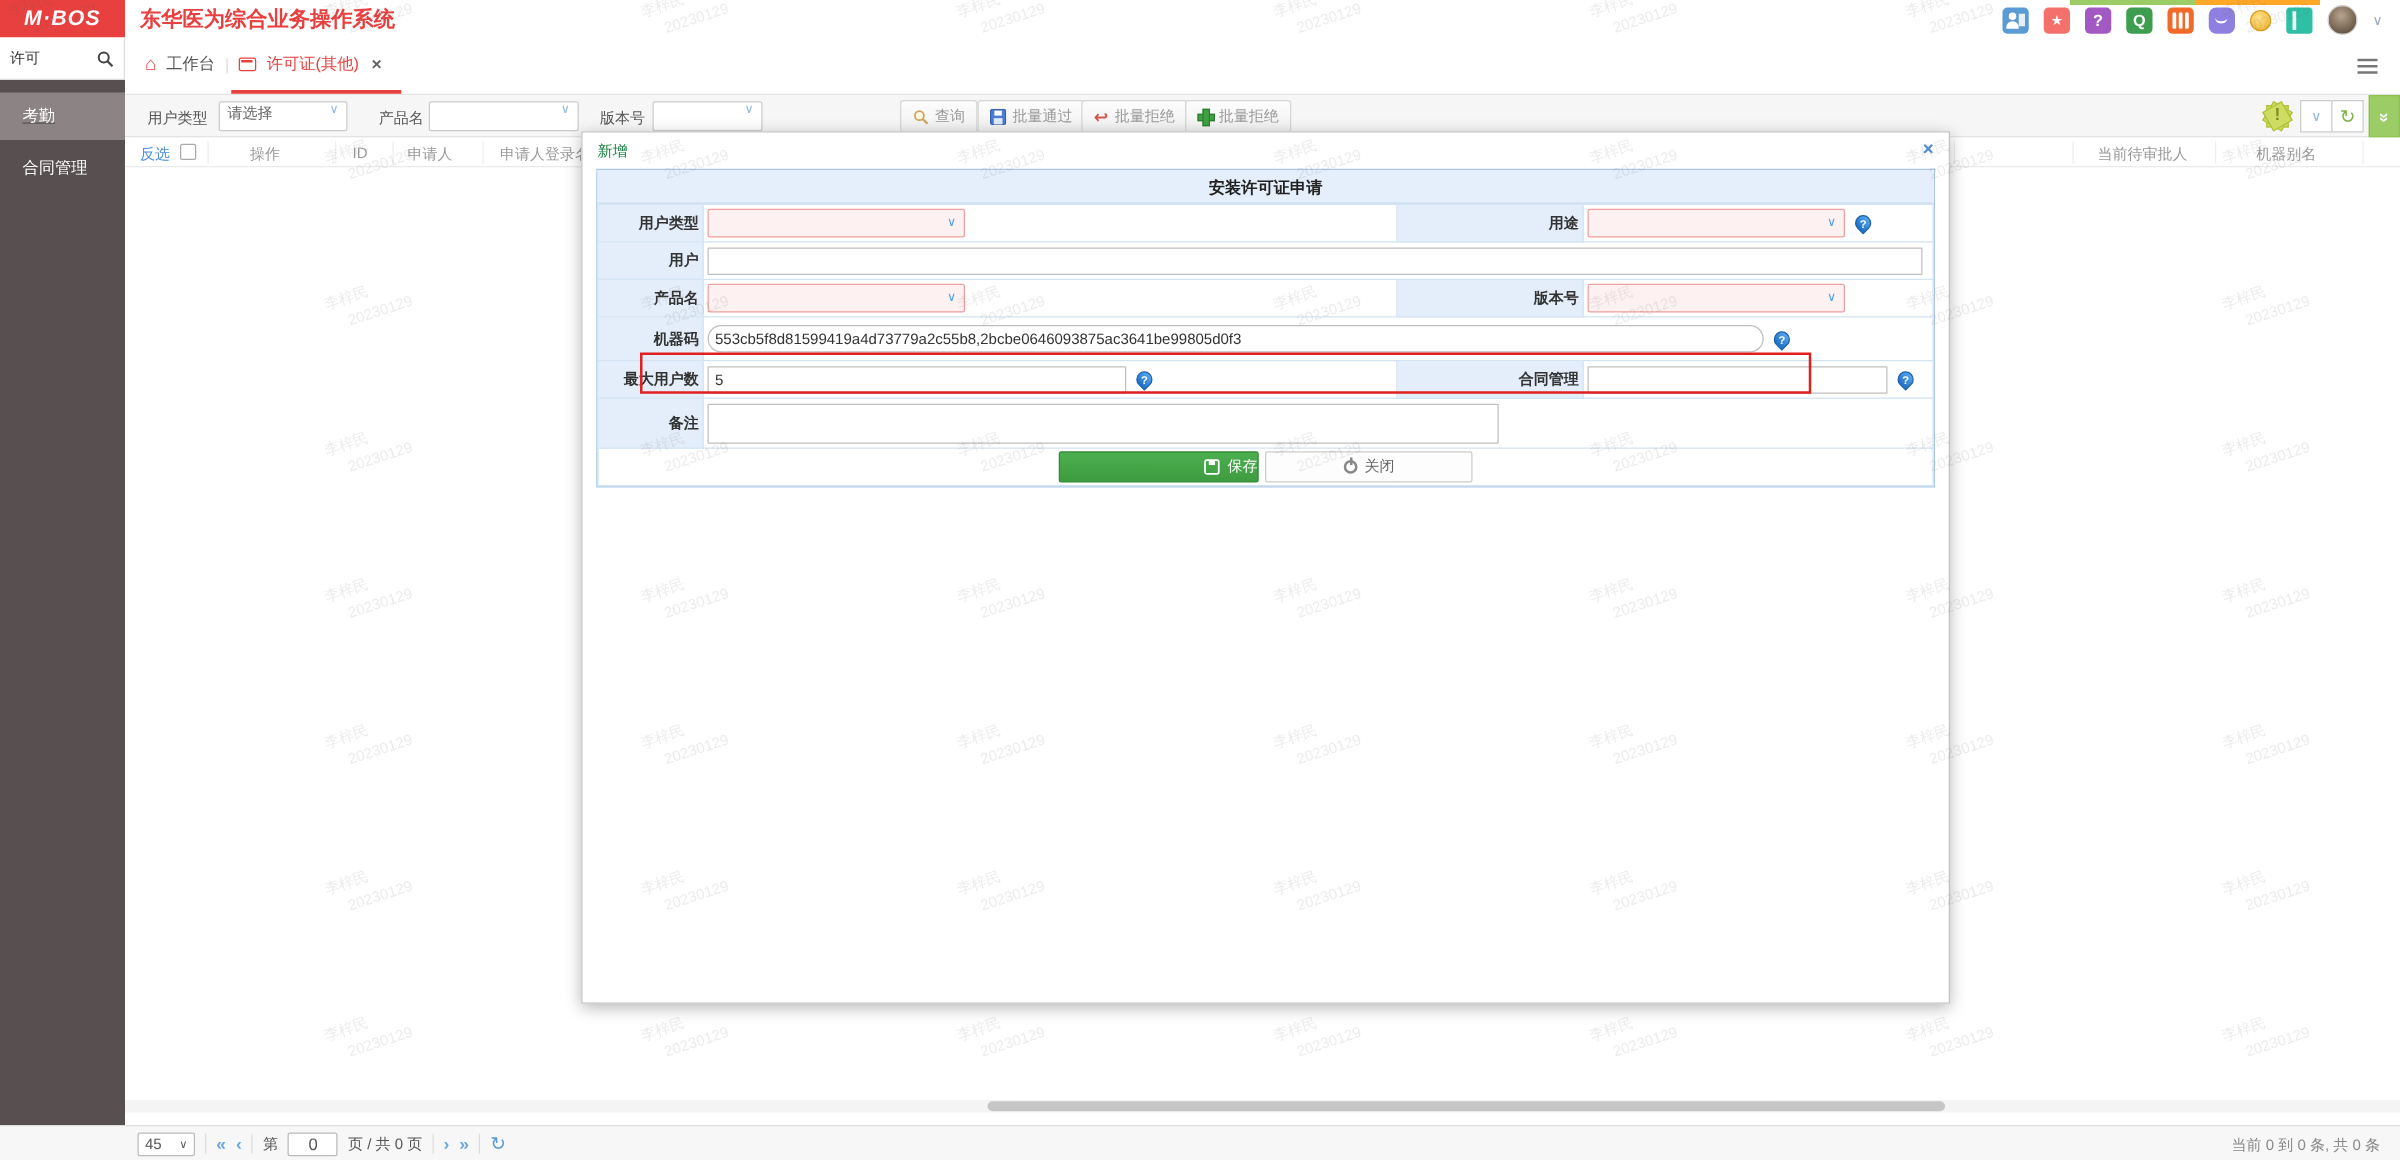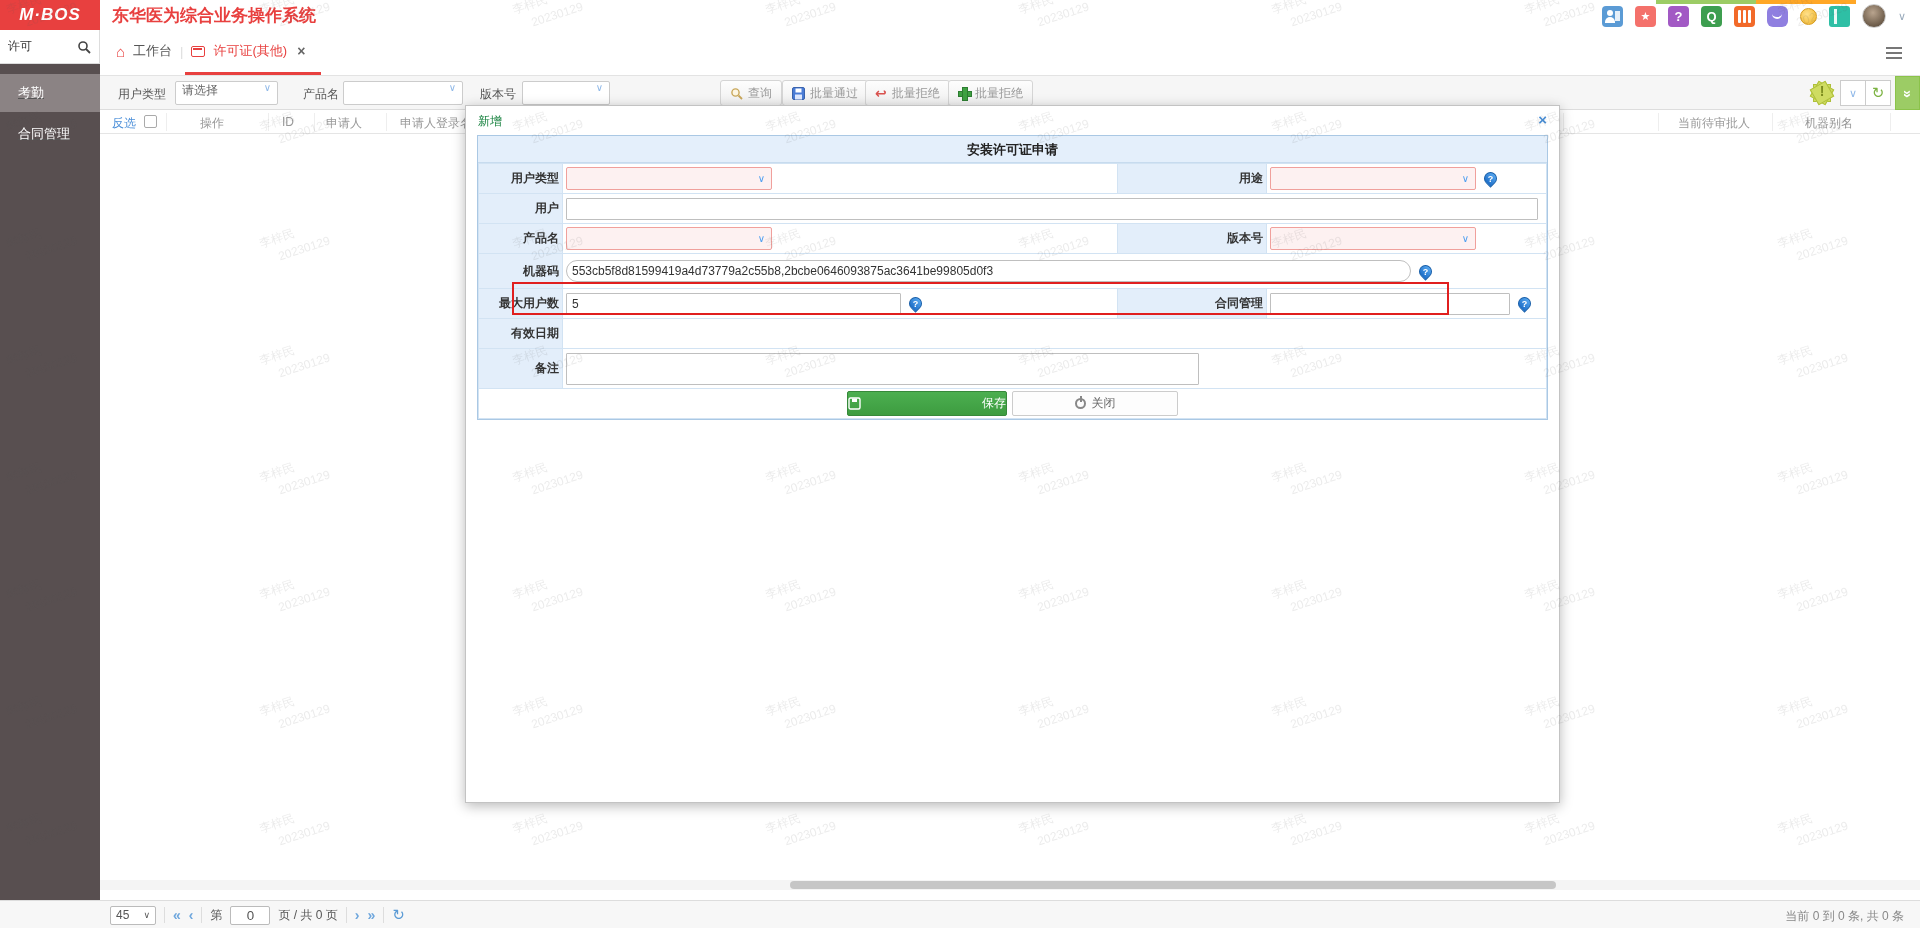--- a/index.html
+++ b/index.html
@@ -115,21 +115,21 @@
          font-family:"Liberation Sans","DejaVu Sans",sans-serif; vertical-align:middle; background:#fff; }
   .help-pin { display:inline-block; width:13px; height:13px; background:linear-gradient(#55a6ef,#1f6fc8);
               border:1px solid #1a5fa8; border-radius:50% 50% 0 50%; transform:rotate(45deg);
               vertical-align:middle; margin-left:8px; position:relative; }
   .help-pin i { position:absolute; left:0; top:0; width:11px; height:11px; transform:rotate(-45deg);
                 color:#fff; font-weight:bold; font-size:9px; font-style:normal; text-align:center; line-height:12px; }
   .machine-highlight { position:absolute; left:34px; top:146px; width:937px; height:33px;
                        border:2px solid #e01f1f; z-index:5; pointer-events:none; }
   .btn-row { display:flex; justify-content:center; gap:5px; }
   .btn-save { width:160px; height:25px; background:linear-gradient(#4caf50,#3d9c40); border:1px solid #36893a; border-radius:2px;
-              color:#fff; display:flex; align-items:center; justify-content:space-between; gap:6px; cursor:pointer; }
+              color:#fff; display:flex; align-items:center; justify-content:flex-end; gap:6px; cursor:pointer; }
   .btn-close { width:166px; height:25px; background:#fdfdfd; border:1px solid #ccc; border-radius:2px; color:#666;
                display:flex; align-items:center; justify-content:center; gap:6px; cursor:pointer; }
   .power-ico { display:inline-block; width:11px; height:11px; border:2px solid #888; border-radius:50%; position:relative; }
   .power-ico::before { content:""; position:absolute; left:3.5px; top:-4px; width:2px; height:6px; background:#888; }
 
   
   #wm { position:absolute; left:0; top:0; width:1920px; height:928px; z-index:50; pointer-events:none; overflow:hidden; }
   .wm { position:absolute; transform:rotate(-18deg); color:rgba(90,90,90,.12); font-size:12px; line-height:1.5; white-space:nowrap; }
 
   .plus-ico { position:relative; width:12px; height:12px; display:inline-block; }
@@ -363,24 +363,20 @@
         </tr>
         <tr class="r30">
           <td class="lbl">最大用户数</td>
           <td>
             <input class="txt" style="width: 335px;" value="5"><span class="help-pin"><i>?</i></span>
           </td>
           <td class="lbl2">合同管理</td>
           <td class="fld2">
             <input class="txt" style="width: 240px;"><span class="help-pin"><i>?</i></span>
           </td>
-        </tr>
-        <tr class="r30">
-          <td class="lbl">有效日期</td>
-          <td colspan="3"></td>
         </tr>
         <tr class="r40">
           <td class="lbl">备注</td>
           <td colspan="3"><input class="txt" style="width: 633px; height: 32px;"></td>
         </tr>
         <tr class="r30">
           <td colspan="4">
             <div class="btn-row">
               <div class="btn-save">
                 <svg width="13" height="13" viewBox="0 0 13 13">

